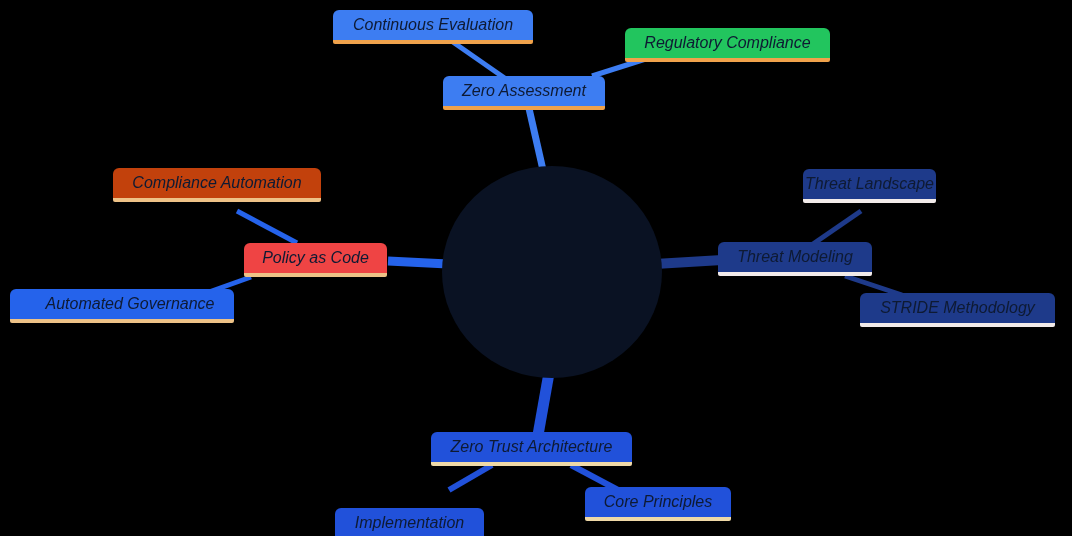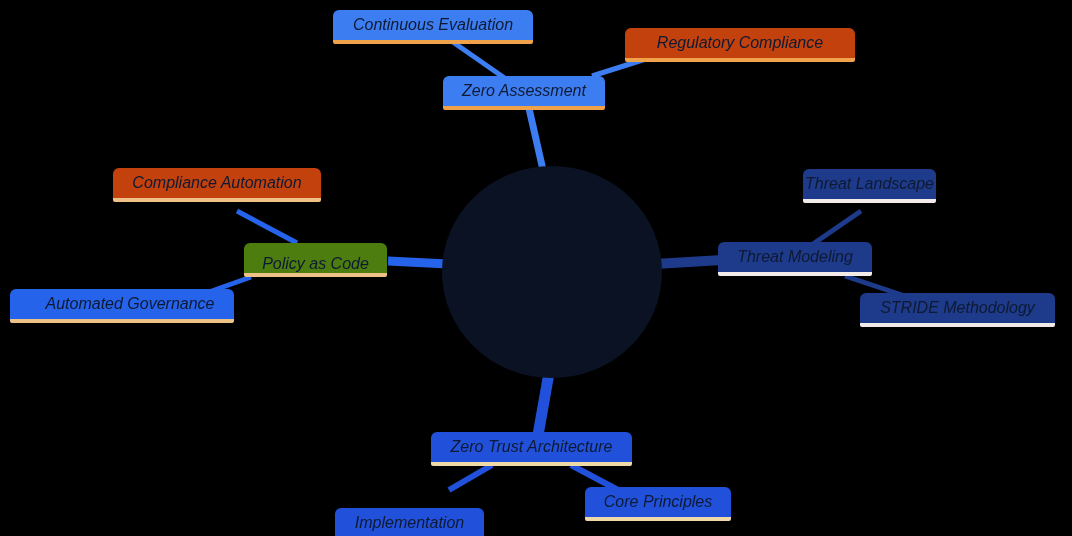--- a/index.html
+++ b/index.html
@@ -75,41 +75,41 @@
     <line x1="549" y1="373" x2="538" y2="435" class="w11" style="stroke: rgb(33, 81, 218);"></line>
     <line x1="492" y1="465" x2="449" y2="490" class="w6" style="stroke: rgb(33, 81, 218);"></line>
     <line x1="571" y1="465" x2="618" y2="490" class="w6" style="stroke: rgb(33, 81, 218);"></line>
   </svg>
 
   <div class="root-circle" style="background-color: rgb(10, 18, 35);"></div>
 
   <div class="node" style="left: 333px; top: 10px; width: 200px; background-color: rgb(61, 125, 242); border-bottom-color: rgb(240, 162, 75);">
     <span class="node-label">Continuous Evaluation</span>
   </div>
-  <div class="node" style="left: 625px; top: 28px; width: 230px; background-color: #c2410c; border-bottom-color: rgb(240, 162, 75);">
+  <div class="node" style="left: 625px; top: 28px; width: 205px; background-color: #22c55e; border-bottom-color: rgb(240, 162, 75);">
     <span class="node-label">Regulatory Compliance</span>
   </div>
   <div class="node" style="left: 443px; top: 76px; width: 162px; background-color: rgb(61, 125, 242); border-bottom-color: rgb(240, 162, 75);">
     <span class="node-label">Zero Assessment</span>
   </div>
 
   <div class="node" style="left: 803px; top: 169px; width: 133px; background-color: rgb(30, 58, 138); border-bottom-color: rgb(242, 235, 234);">
     <span class="node-label">Threat Landscape</span>
   </div>
   <div class="node" style="left: 718px; top: 242px; width: 154px; background-color: rgb(30, 58, 138); border-bottom-color: rgb(242, 235, 234);">
     <span class="node-label">Threat Modeling</span>
   </div>
   <div class="node" style="left: 860px; top: 293px; width: 195px; background-color: rgb(30, 58, 138); border-bottom-color: rgb(242, 235, 234);">
     <span class="node-label">STRIDE Methodology</span>
   </div>
 
   <div class="node" style="left: 113px; top: 168px; width: 208px; background-color: #c2410c; border-bottom-color: rgb(238, 194, 135);">
     <span class="node-label">Compliance Automation</span>
   </div>
-  <div class="node" style="left: 244px; top: 243px; width: 143px; background-color: #4d7c0f; border-bottom-color: rgb(238, 194, 135); align-items: flex-end;">
+  <div class="node" style="left: 244px; top: 243px; width: 143px; background-color: #ef4444; border-bottom-color: rgb(238, 194, 135);">
     <span class="node-label">Policy as Code</span>
   </div>
   <div class="node" style="left: 10px; top: 289px; width: 208px; background-color: rgb(37, 99, 235); border-bottom-color: rgb(238, 194, 135); padding-left: 16px;">
     <span class="node-label">Automated Governance</span>
   </div>
 
   <div class="node" style="left: 431px; top: 432px; width: 201px; background-color: rgb(33, 81, 218); border-bottom-color: rgb(239, 217, 167);">
     <span class="node-label">Zero Trust Architecture</span>
   </div>
   <div class="node" style="left: 335px; top: 508px; width: 149px; background-color: rgb(33, 81, 218); border-bottom-color: rgb(239, 217, 167);">

